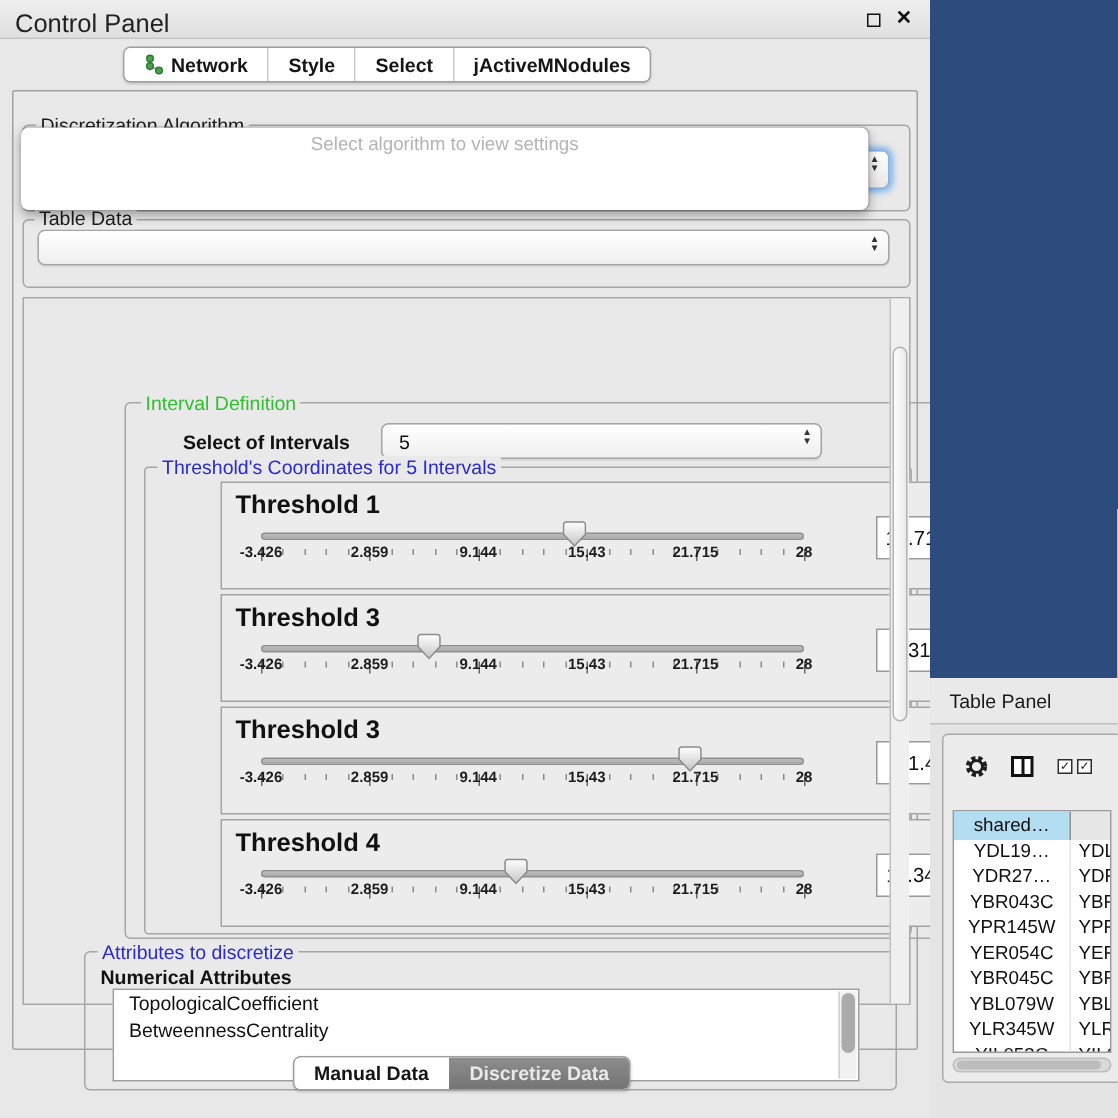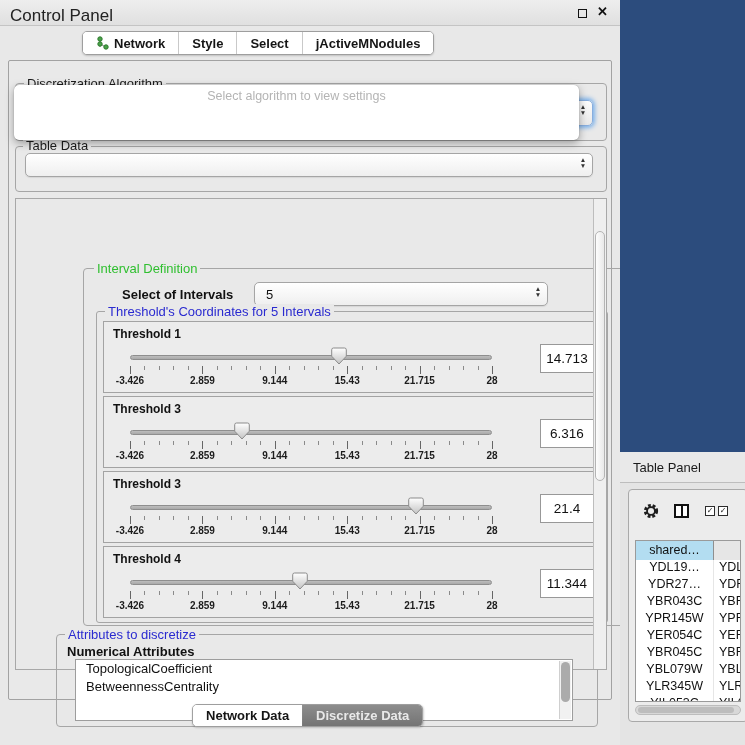--- a/index.html
+++ b/index.html
@@ -65,34 +65,34 @@
   #sp-scrollbar { position:absolute; right:0px; top:0px; width:13px; height:470px;
     background:#efefef; border-left:1px solid #bdbdbd; }
   #sp-thumb { position:absolute; left:1px; top:32px; width:10px; height:250px;
     background:linear-gradient(90deg,#fdfdfd,#e9e9e9); border:1px solid #b4b4b4; border-radius:6px; }
 
   #interval-group { left:40px; top:69px; width:542px; height:358px;margin-left:27px; }
   #interval-label { left:10px; top:-8px; }
   #numint-label { position:absolute; left:38px; top:18px; font-size:13px; font-weight:bold; color:#111; }
   #numint-combo { left:170px; top:13px; width:294px; }
 
-  #thr-group { position:absolute; left:12px; top:42px; width:512px; height:312px; border:1px solid #a6a6a6; border-radius:3px; }
+  #thr-group { position:absolute; left:12px; top:42px; width:512px; height:312px; border:1px solid #a6a6a6; border-radius:3px;padding-left:44px; }
   #thr-group-label { left:8px; top:-8px; }
 
   .thr-panel { position:relative; width:498px; height:72px; margin:0 0 3px 6px;
     background:#ececec; border:1px solid #a3a3a3; }
   .thr-panel:first-child { margin-top:9px; }
-  .thr-label { position:absolute; left:9px; top:5px; font-size:12px; font-weight:bold; color:#111; }
+  .thr-label { position:absolute; left:9px; top:5px; font-size:17px; font-weight:bold; color:#111; }
   .thr-track { position:absolute; left:26px; top:33px; width:362px; height:5px; border-radius:3px;
     background:linear-gradient(#bdbdbd,#a9a9a9); border:1px solid #8e8e8e; }
   .thr-thumb { position:absolute; top:25px; width:16px; height:18px; }
   .thr-ticks { position:absolute; left:26px; top:44px; width:362px; height:9px; }
   .tick { position:absolute; top:0; width:1px; height:4px; background:#8a8a8a; }
   .tick.major { height:8px; background:#666; }
-  .thr-scale { position:absolute; left:26px; top:53px; width:362px; height:12px; }
+  .thr-scale { position:absolute; left:26px; top:41px; width:362px; height:12px; }
   .thr-scale span { position:absolute; transform:translateX(-50%); font-size:10px; font-weight:bold; color:#1d1d1d; white-space:nowrap; }
   .thr-field { position:absolute; left:436px; top:22px; width:54px; height:29px; background:#fff;
     border:1px solid #989898; font-size:13.5px; color:#111; display:flex; align-items:center; justify-content:center; }
 
   #attr-group { left:40px; top:435px; width:542px; height:93px; }
   #attr-label { left:8px; top:-8px; }
   #attr-list-title { position:absolute; left:10px; top:9px; font-size:13px; font-weight:bold; color:#111; }
   #attr-list { position:absolute; left:18px; top:24px; width:498px; height:62px; background:#fff;
     border:1px solid #9d9d9d; overflow:hidden; }
   .attr-item { font-size:13px; color:#111; padding:1px 0 0 10px; height:18px; white-space:nowrap; }
@@ -406,21 +406,21 @@
 
       <div id="sp-scrollbar">
         <div id="sp-thumb"></div>
       </div>
 
     </div>
   </div>
 
   <div id="bottom-tabs">
       <div class="seg">
-        <span>Network Data</span>
+        <span>Manual Data</span>
       </div>
       <div class="seg selected">
         <span>Discretize Data</span>
       </div>
     </div>
 </div>
 
 <div id="net-backdrop">
   
 </div>

